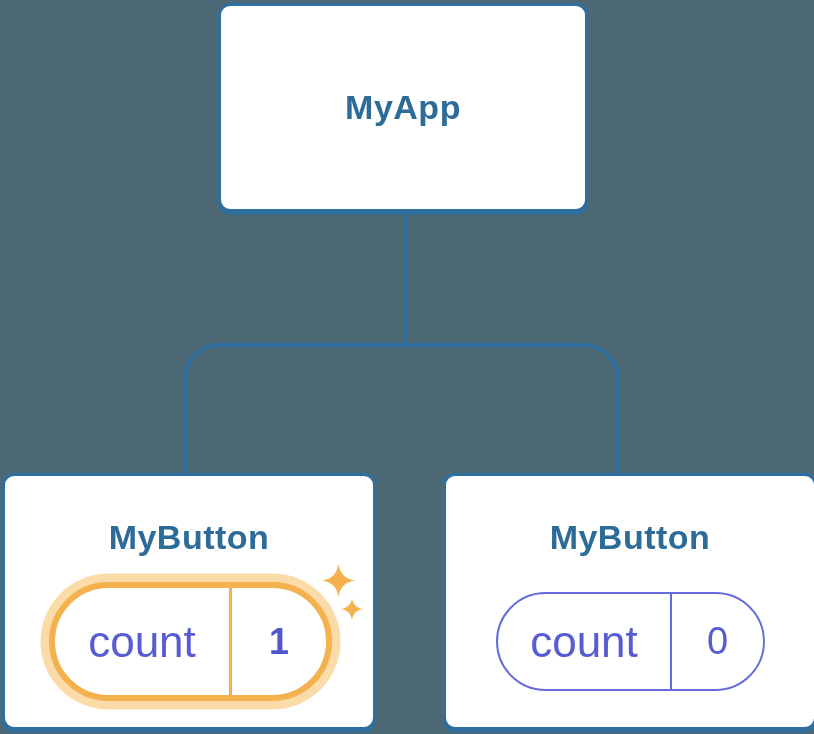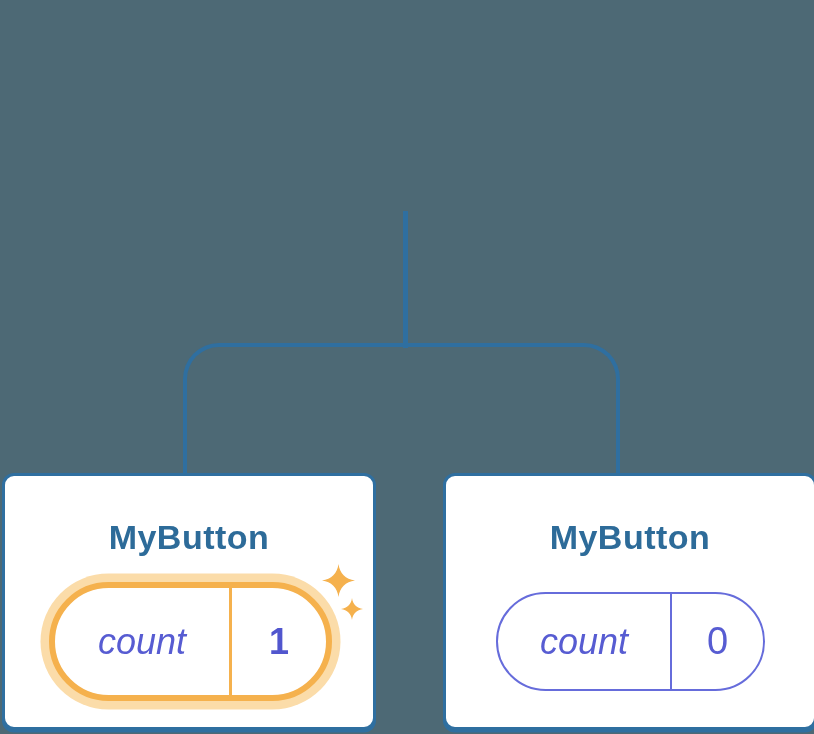--- a/index.html
+++ b/index.html
@@ -83,21 +83,21 @@
     box-shadow: 0 0 0 8.5px var(--highlight-glow);
   }
   .pill-default {
     left: 50px; top: 116px;
     width: 269px; height: 99px;
     border: 2px solid var(--state-pill-border);
   }
   .pill-cell {
     display: flex; align-items: center; justify-content: center;
   }
-  .pill-name { flex: 1; font-size: 36px; color: var(--state-text); font-style: italic; }
+  .pill-name { flex: 1; font-size: 44px; color: var(--state-text); }
   .pill-highlighted .pill-value {
     width: 94px; font-size: 36px; font-weight: 700; color: var(--state-value-bold);
   }
   .pill-default .pill-value {
     width: 91px; font-size: 38px; font-weight: 400; color: var(--state-text);
   }
   .pill-divider-orange { width: 3px; background: var(--highlight-orange); }
   .pill-divider-indigo { width: 2px; background: var(--state-pill-border); }
 
   .sparkle { position: absolute; }
@@ -106,20 +106,23 @@
   .sparkle-small { left: 336px; top: 122px; width: 22px; height: 22px; }
 </style>
 </head>
 <body>
 
 <div class="canvas">
 
   <div class="stem"></div>
   <div class="branch"></div>
 
+  <div class="node node-root">
+    <div class="node-label">MyApp</div>
+  </div>
 
   <div class="node node-child node-child-left">
     <div class="node-label">MyButton</div>
 
     <div class="pill pill-highlighted">
       <div class="pill-cell pill-name">count</div>
       <div class="pill-divider-orange"></div>
       <div class="pill-cell pill-value">1</div>
     </div>
 

